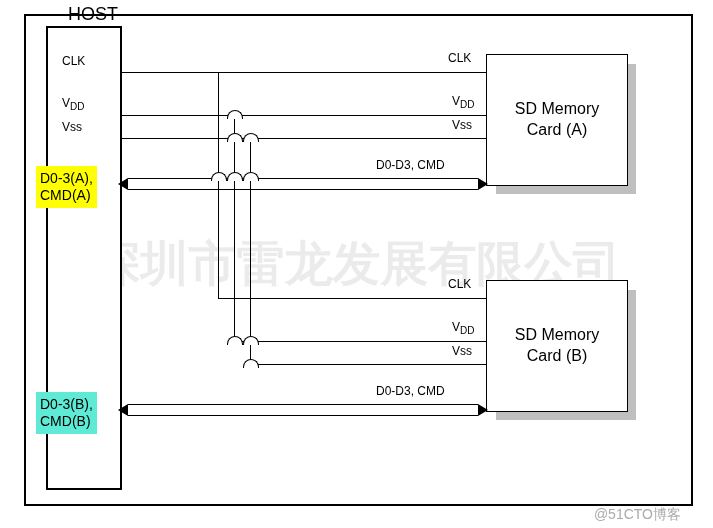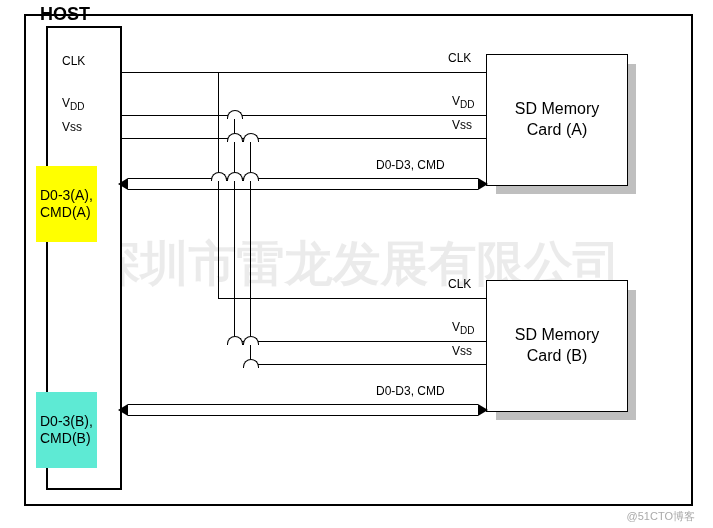--- a/index.html
+++ b/index.html
@@ -1,25 +1,25 @@
 <!DOCTYPE html>
 <html><head>
 <meta charset="utf-8">
 <style>
   html,body{margin:0;padding:0}
   body{width:713px;height:528px;background:#fff;position:relative;font-family:Arial,sans-serif;color:#000}
   .frame{position:absolute;left:24px;top:14px;width:665px;height:488px;border:2px solid #000}
   .watermark{position:absolute;left:50%;top:50%;transform:translate(-50%,-50%);font-size:48px;color:rgba(0,0,0,0.08);font-weight:700;white-space:nowrap}
-  .credit{position:absolute;right:18px;bottom:4px;font-size:11px;color:#aaa}
+  .credit{position:absolute;right:32px;bottom:4px;font-size:14px;color:#aaa}
   .host{position:absolute;left:46px;top:26px;width:72px;height:460px;border:2px solid #000;background:#fff}
-  .host-title{position:absolute;left:40px;top:4px;font-size:18px;font-weight:700}
+  .host-title{position:absolute;left:68px;top:4px;font-size:18px;font-weight:400}
   .card{position:absolute;width:140px;height:130px;border:1px solid #000;background:#fff;display:flex;align-items:center;justify-content:center;text-align:center;font-size:16px;line-height:1.3}
   .card-shadow{position:absolute;width:140px;height:130px;background:#bfbfbf}
   .lbl{position:absolute;font-size:12px;white-space:nowrap}
-  .hl{position:absolute;font-size:14px;padding:21px 4px;line-height:1.2}
+  .hl{position:absolute;font-size:14px;padding:4px 4px;line-height:1.2}
   .hl.y{background:#ffff00}
   .hl.o{background:#5eead4}
   .line{position:absolute;background:#000;height:1px}
   .vline{position:absolute;background:#000;width:1px}
   .bus{position:absolute;height:12px}
   .bus:before,.bus:after{content:"";position:absolute;left:0;right:0;height:1px;background:#000}
   .bus:before{top:0}.bus:after{bottom:0}
   .arrL,.arrR{position:absolute;width:0;height:0;border-top:6px solid transparent;border-bottom:6px solid transparent}
   .arrL{border-right:10px solid #000}
   .arrR{border-left:10px solid #000}

